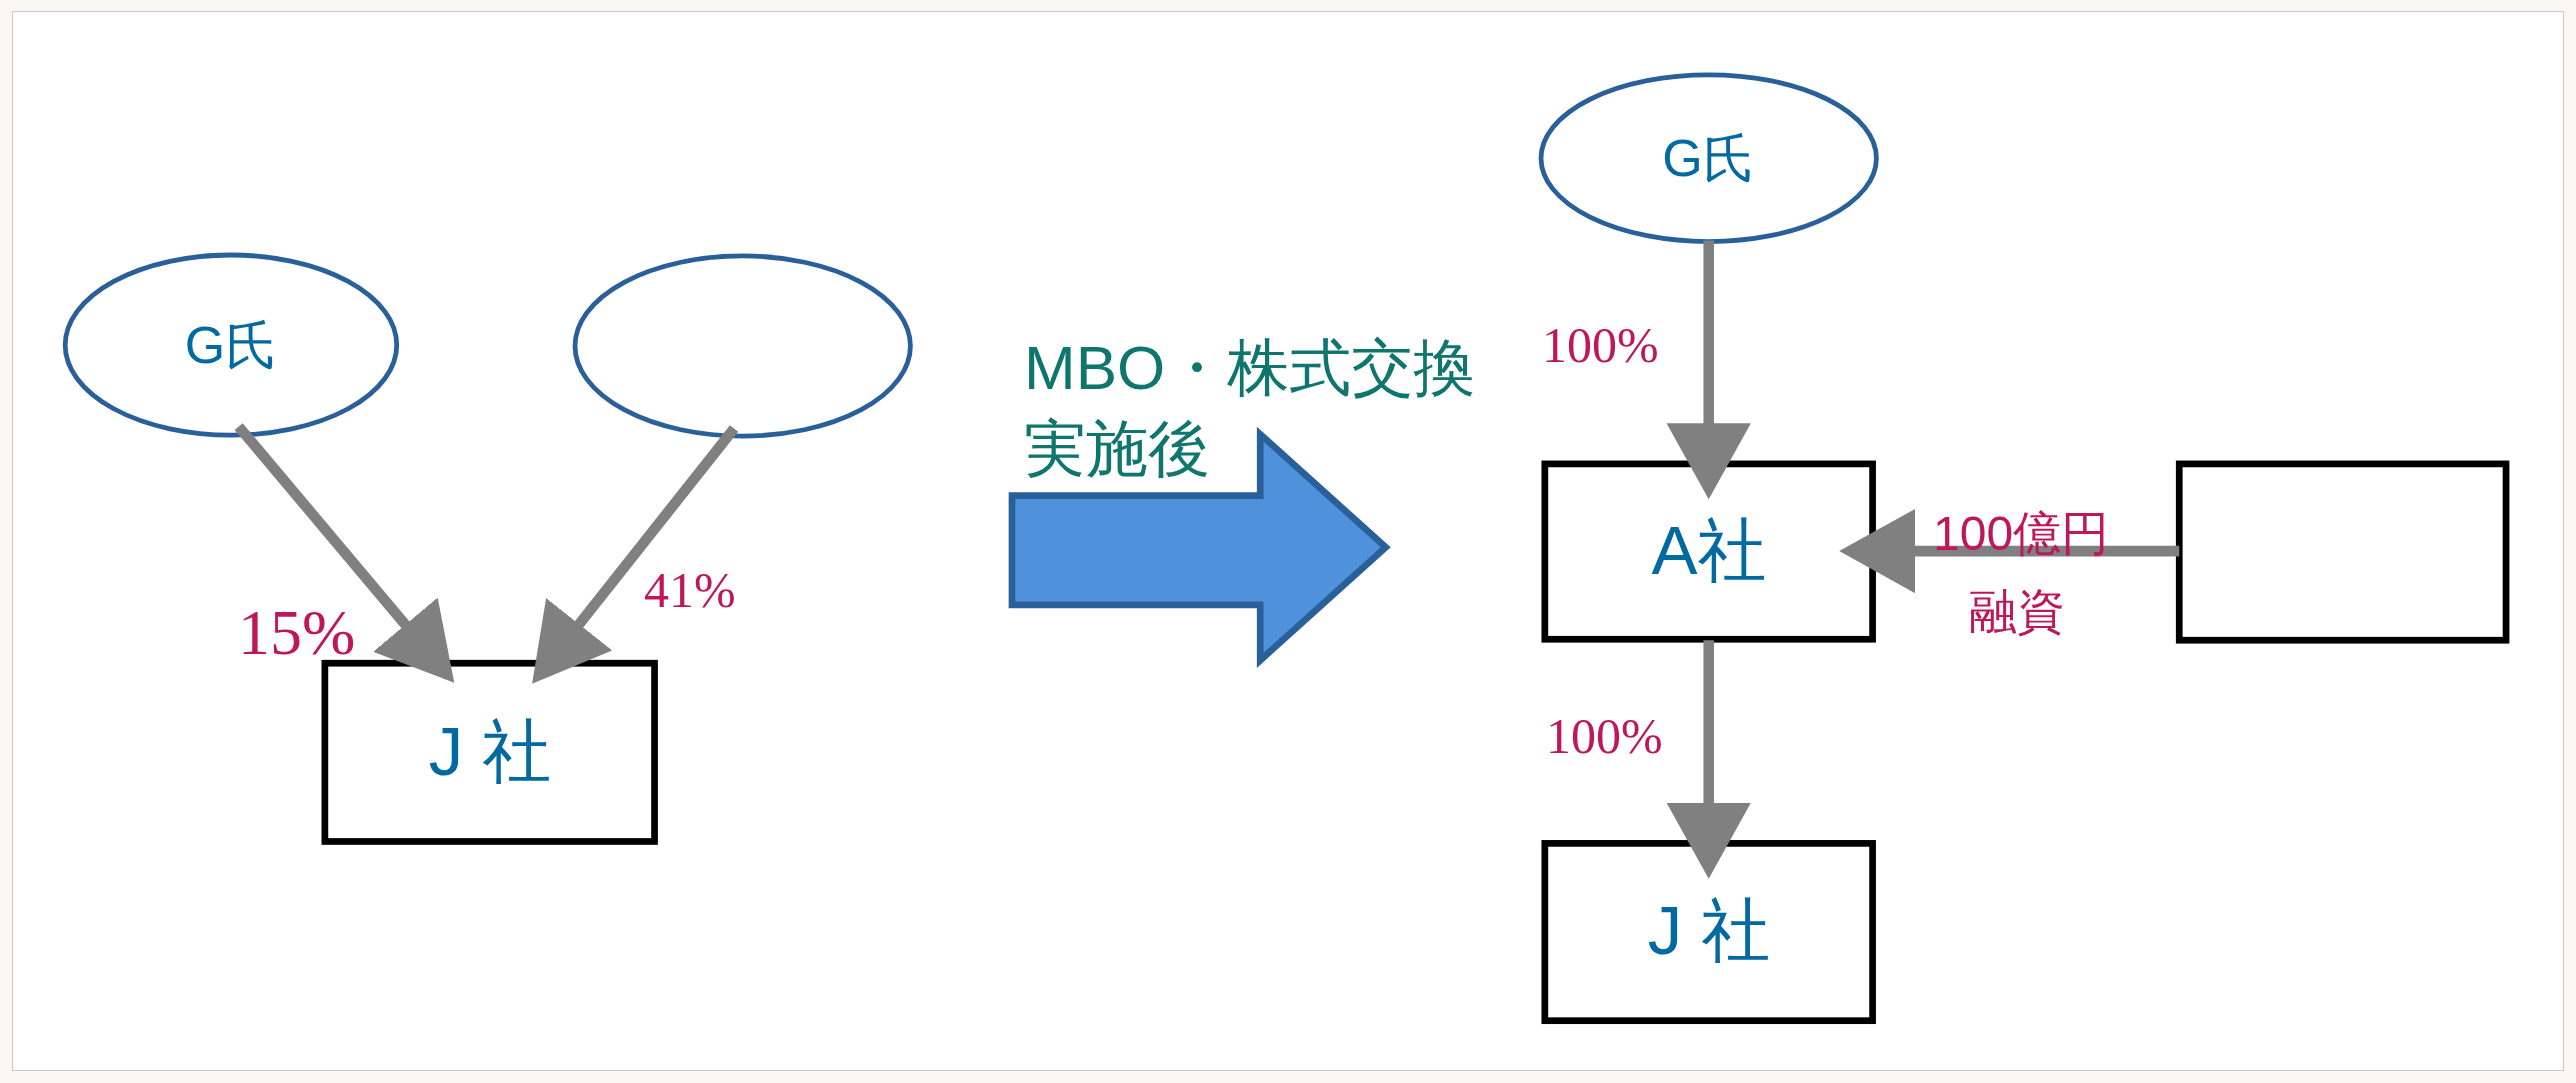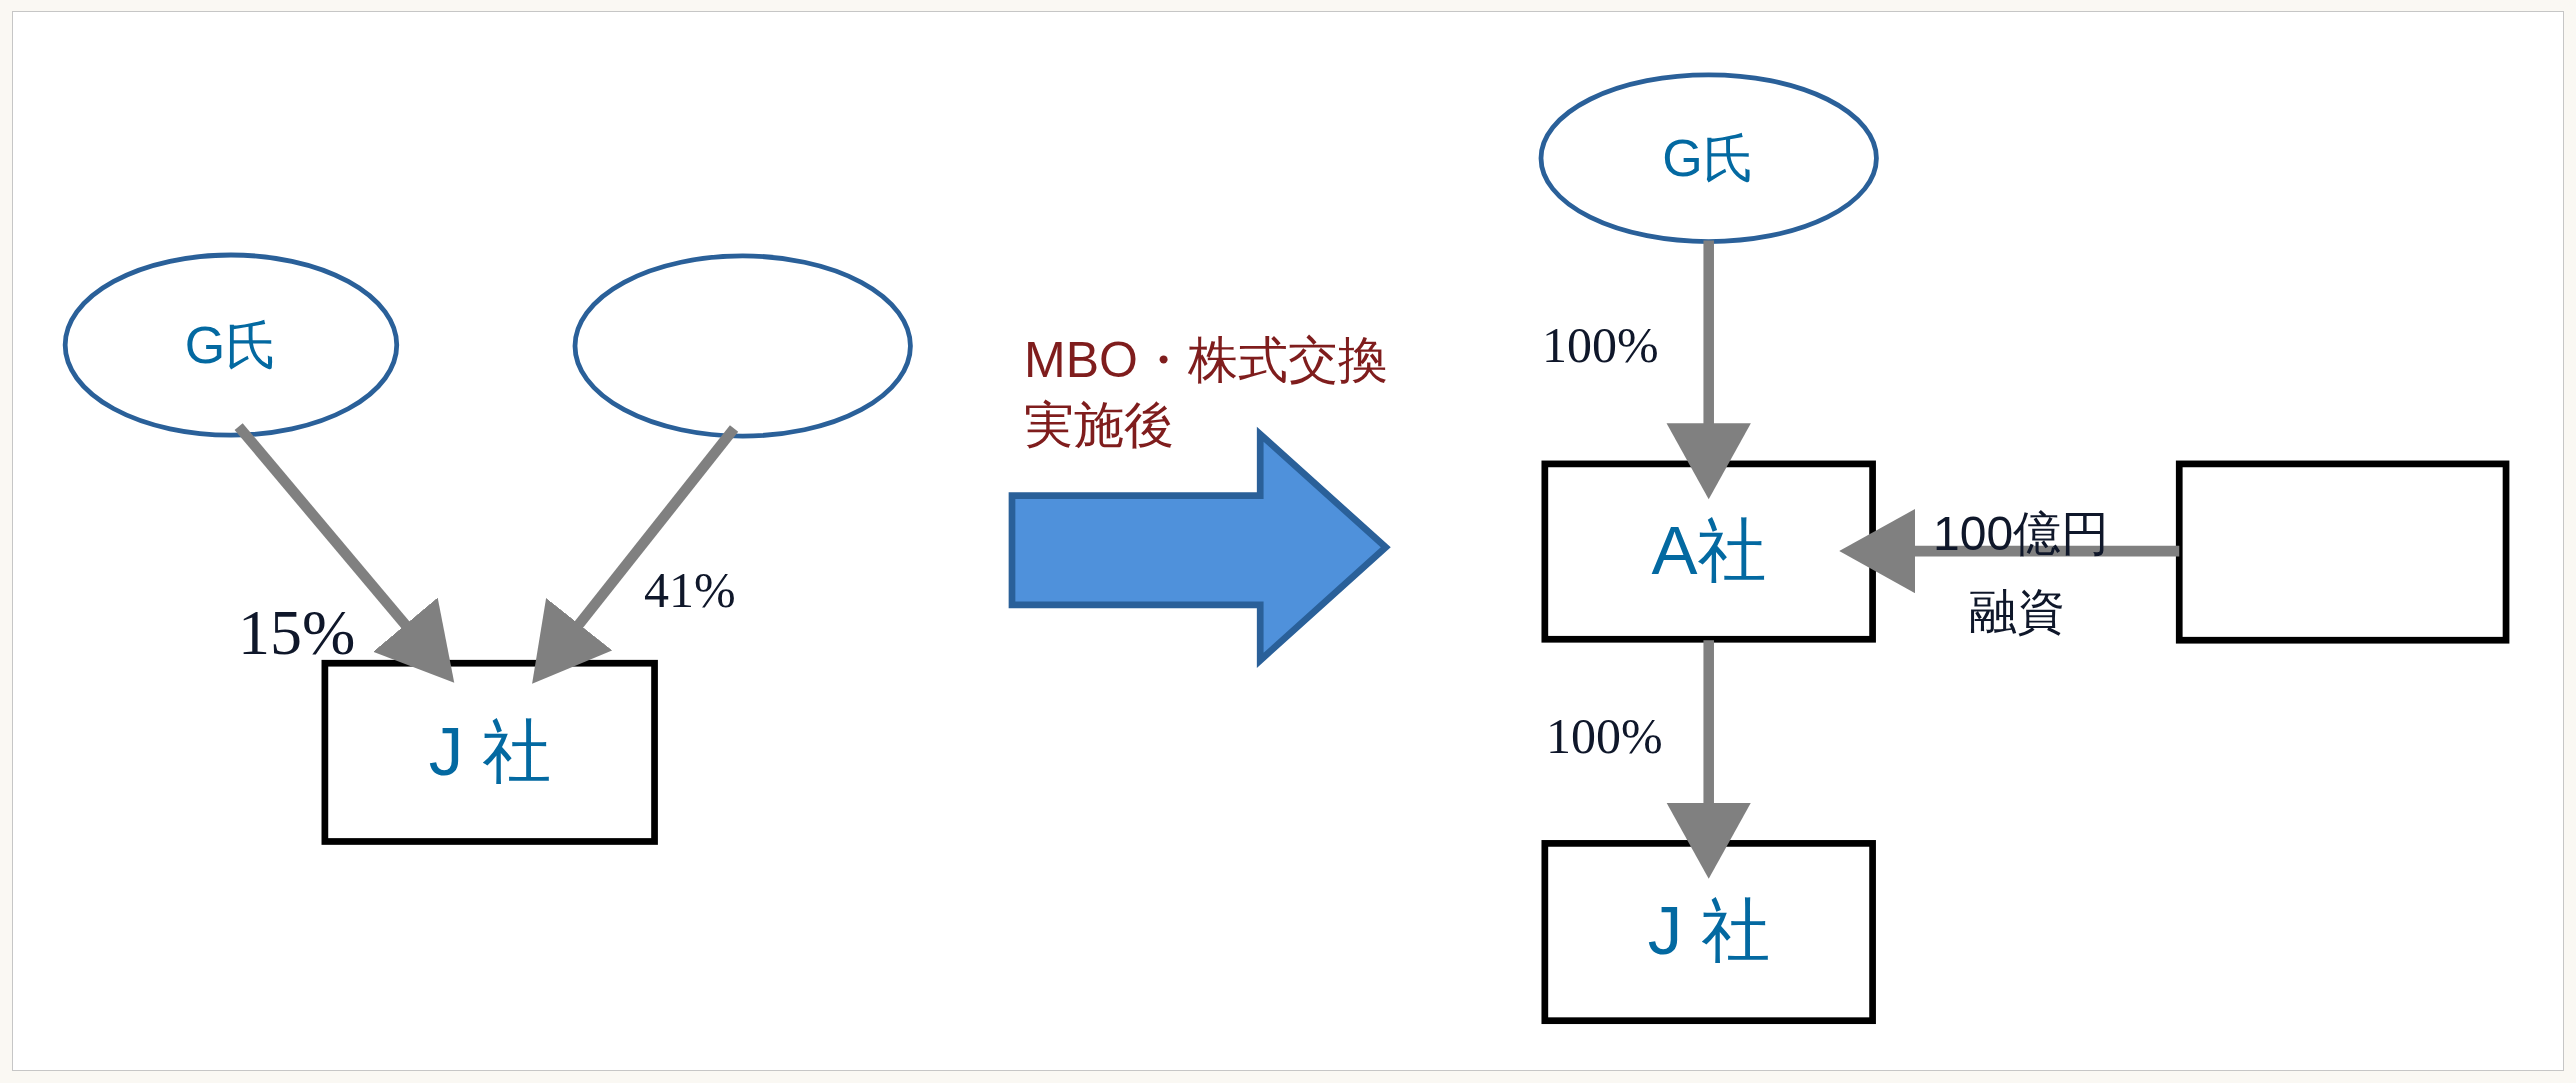--- a/index.html
+++ b/index.html
@@ -43,34 +43,34 @@
     align-items: center;
     justify-content: center;
     text-align: center;
     color: #0369a1;
     line-height: 1.16;
     white-space: pre;
     pointer-events: none;
   }
   .edge-label {
     position: absolute;
-    color: #0f172a;
+    color: #be185d;
     white-space: pre;
     font-family: "Liberation Serif", serif;
   }
   .cjk-label {
     font-family: "Liberation Sans", sans-serif;
   }
   .caption {
     position: absolute;
-    color: #7f1d1d;
+    color: #0f766e;
     white-space: pre;
     line-height: 1.30;
     font-family: "Liberation Sans", sans-serif;
-    font-size: 50px;
+    font-size: 62px;
   }
   .box-text {
     font-size: 69px;
   }
   .ellipse-text {
     font-size: 52px;
   }
 </style>
 </head>
 <body>

